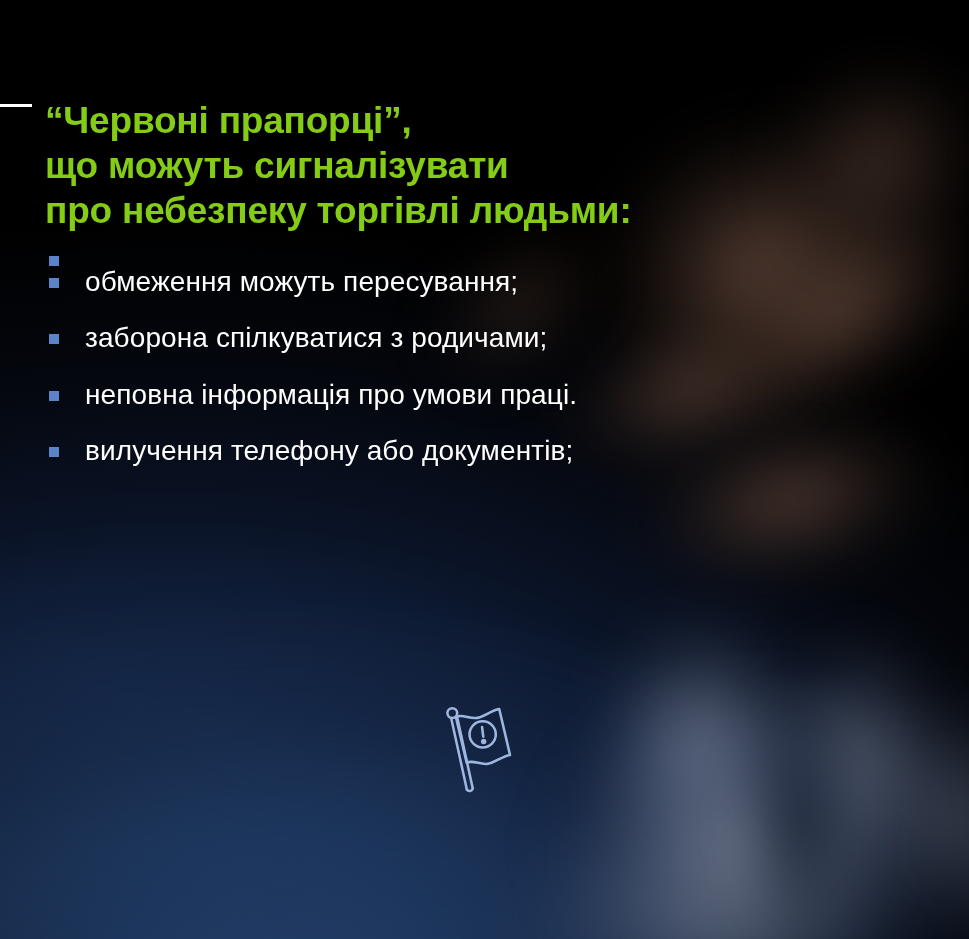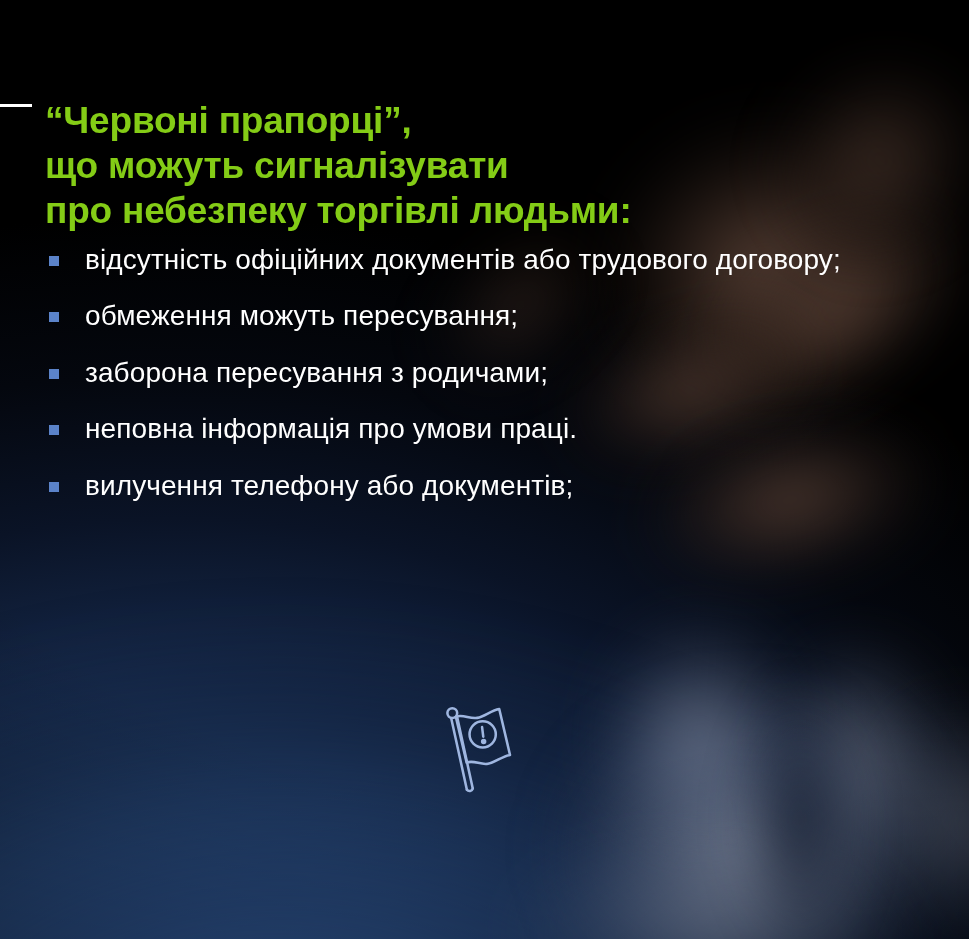--- a/index.html
+++ b/index.html
@@ -162,29 +162,28 @@
 
     <div class="title-rule"></div>
 
     <h1 class="title">“Червоні прапорці”,
 що можуть сигналізувати
 про небезпеку торгівлі людьми:</h1>
 
     <ul class="bullets">
       <li class="bullet wrap">
         <span class="marker"></span>
-        <span class="bullet-text">відсутність офіційних документів або трудового договору;</span>
       </li>
       <li class="bullet">
         <span class="marker"></span>
         <span class="bullet-text">обмеження можуть пересування;</span>
       </li>
       <li class="bullet">
         <span class="marker"></span>
-        <span class="bullet-text">заборона пересування з родичами;</span>
+        <span class="bullet-text">заборона спілкуватися з родичами;</span>
       </li>
       <li class="bullet">
         <span class="marker"></span>
         <span class="bullet-text">неповна інформація про умови праці.</span>
       </li>
       <li class="bullet">
         <span class="marker"></span>
         <span class="bullet-text">вилучення телефону або документів;</span>
       </li>
     </ul>

